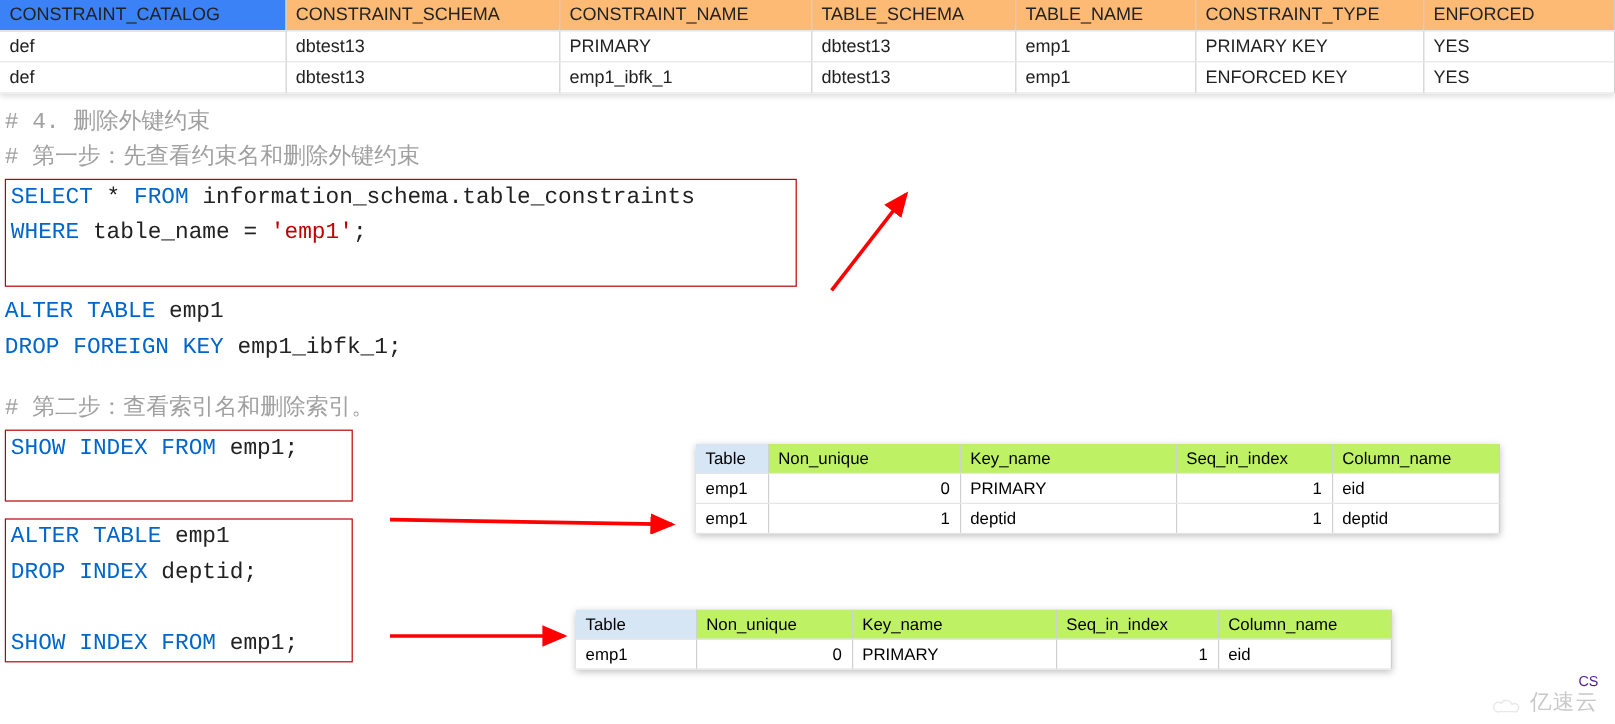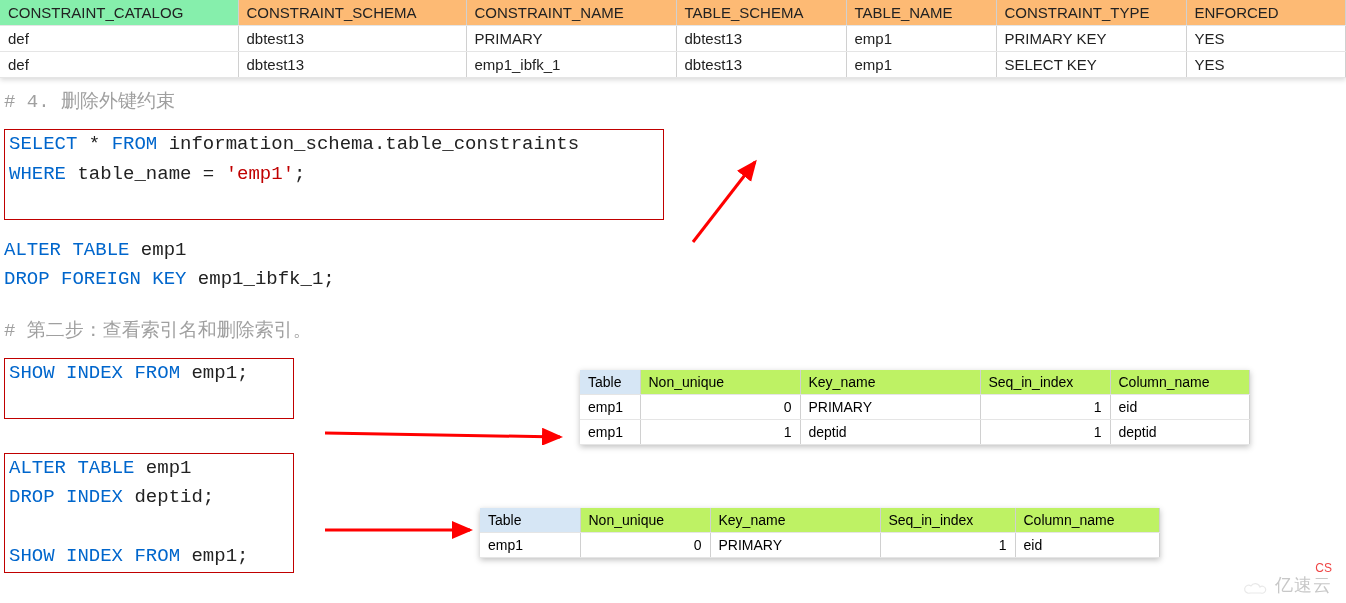--- a/index.html
+++ b/index.html
@@ -27,41 +27,41 @@
     border-bottom: 1px solid #e5e5e5;
     padding: 4px 8px;
     text-align: left;
     white-space: nowrap;
   }
   .grid th {
     background: #fdba74;
     font-weight: normal;
     color: #222;
   }
-  .grid th.sel { background: #86efac; }
+  .grid th.sel { background: #3b82f6; }
   .grid td { color: #222; margin-top: 21px; }
 
   
   .code-area {
     padding: 10px 14px 0 4px;
     font-family: Consolas, "Courier New", monospace;
     font-size: 19px;
     line-height: 1.55;
     position: relative;
   }
   .comment { color: #a0a0a0; }
   .kw { color: #0066cc; }
   .str { color: #c00000; }
   .ident { color: #222; }
 
   .boxed {
     border: 1px solid #c00000;
     display: inline-block;
     padding: 0 4px;
-    margin: 12px 0;
+    margin: 2px 0;
   }
 
   
   .mini {
     position: absolute;
     border-collapse: collapse;
     font-size: 14px;
     background: #fff;
     box-shadow: 0 2px 6px rgba(0,0,0,0.25);
   }
@@ -92,21 +92,21 @@
     display: flex;
     align-items: flex-end;
     gap: 6px;
   }
   .watermark svg { opacity: 0.4; }
   .cs-mark {
     position: absolute;
     right: 14px;
     bottom: 28px;
     font-size: 12px;
-    color: #ef4444;
+    color: #4c1d95;
   }
 </style>
 </head>
 <body>
 
 <table class="grid">
   <thead>
     <tr>
       <th class="sel" style="width:238px">CONSTRAINT_CATALOG</th>
       <th style="width:228px">CONSTRAINT_SCHEMA</th>
@@ -126,28 +126,29 @@
       <td>emp1</td>
       <td>PRIMARY KEY</td>
       <td>YES</td>
     </tr>
     <tr>
       <td>def</td>
       <td>dbtest13</td>
       <td>emp1_ibfk_1</td>
       <td>dbtest13</td>
       <td>emp1</td>
-      <td>SELECT KEY</td>
+      <td>ENFORCED KEY</td>
       <td>YES</td>
     </tr>
   </tbody>
 </table>
 
 <div class="code-area">
   <div class="comment"># 4. 删除外键约束</div>
+  <div class="comment"># 第一步：先查看约束名和删除外键约束</div>
 
   <div class="boxed" style="min-width:660px">
     <span class="kw">SELECT</span><span class="ident"> * </span><span class="kw">FROM</span><span class="ident"> information_schema.table_constraints</span><br>
     <span class="kw">WHERE</span><span class="ident"> table_name = </span><span class="str">'emp1'</span><span class="ident">;</span><br>
     &nbsp;
   </div>
 
   <div style="height:4px"></div>
   <div>
     <span class="kw">ALTER</span>&nbsp;<span class="kw">TABLE</span><span class="ident"> emp1</span>

